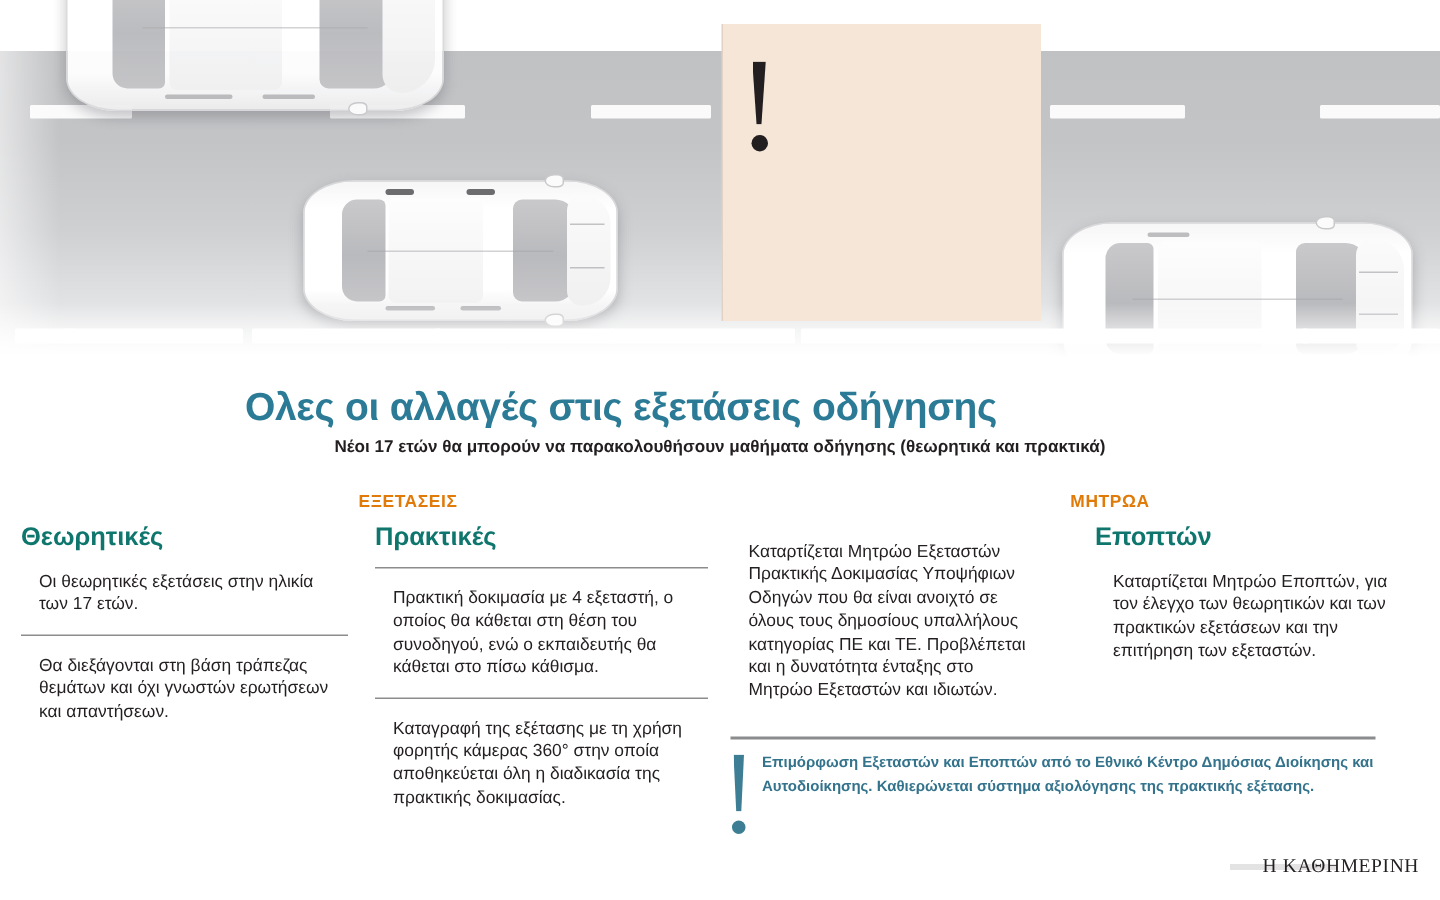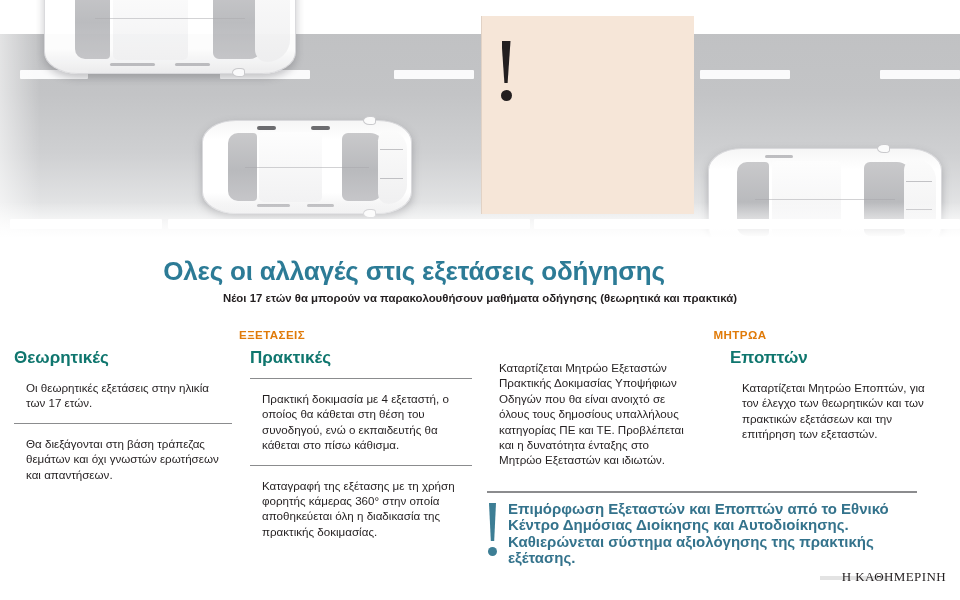--- a/index.html
+++ b/index.html
@@ -269,21 +269,21 @@
     clip-path: polygon(0% 0%, 100% 0%, 74% 100%, 26% 100%);
   }
   .teal-dot {
     width: 9px;
     height: 9px;
     border-radius: 50%;
     background: #3d7e95;
     margin: 6px auto 0;
   }
   .teal-text {
-    font-size: 15px;
+    font-size: 10px;
     line-height: 16.4px;
     font-weight: bold;
     color: #34738c;
   }
 
   
   .footer-rule {
     position: absolute;
     left: 820px;
     top: 576px;

